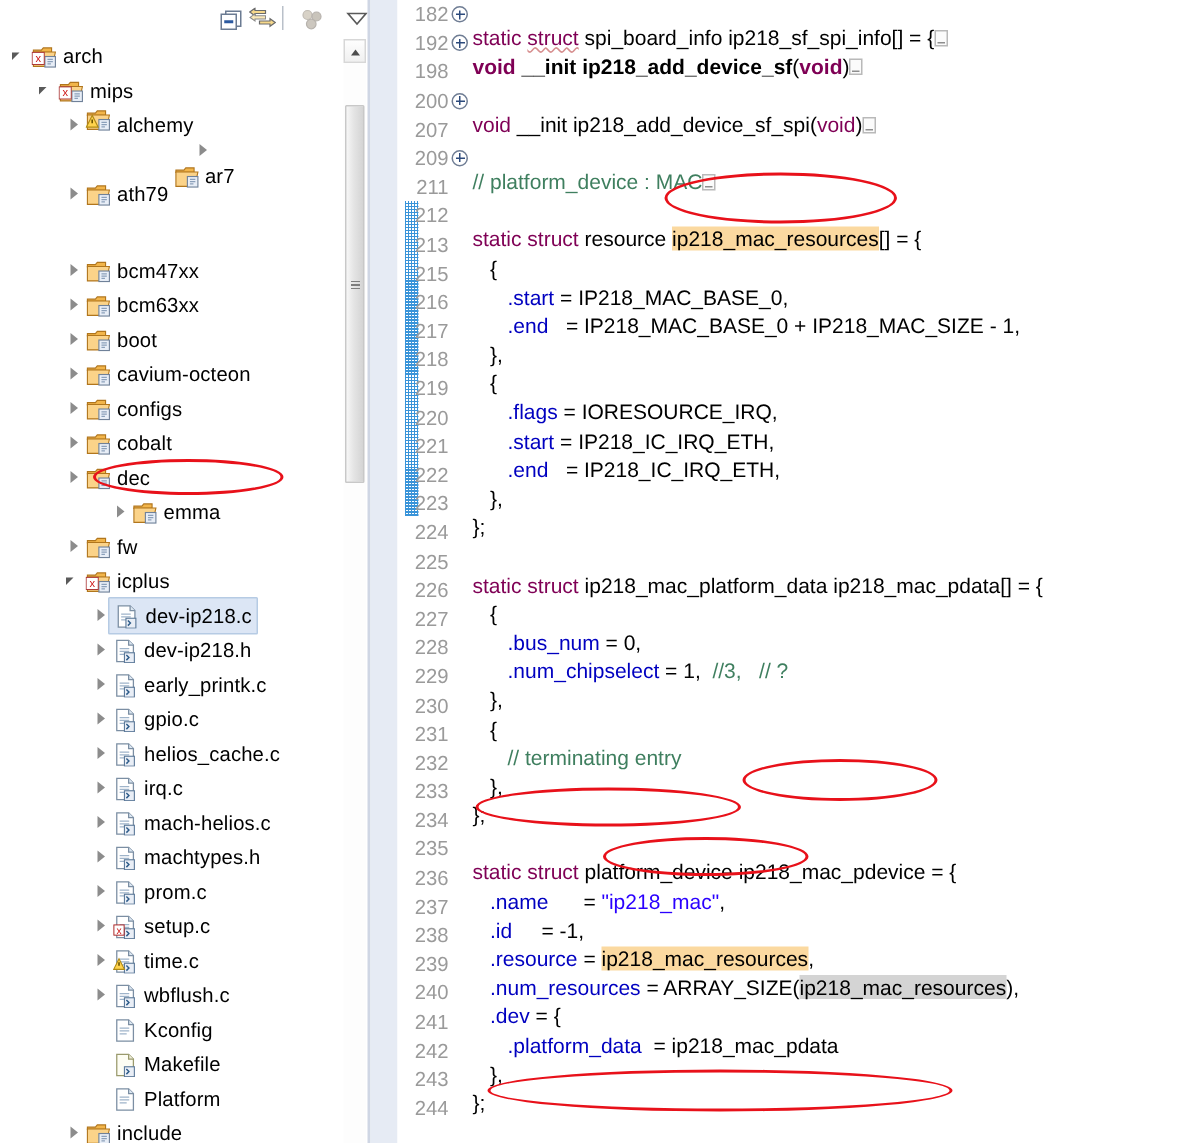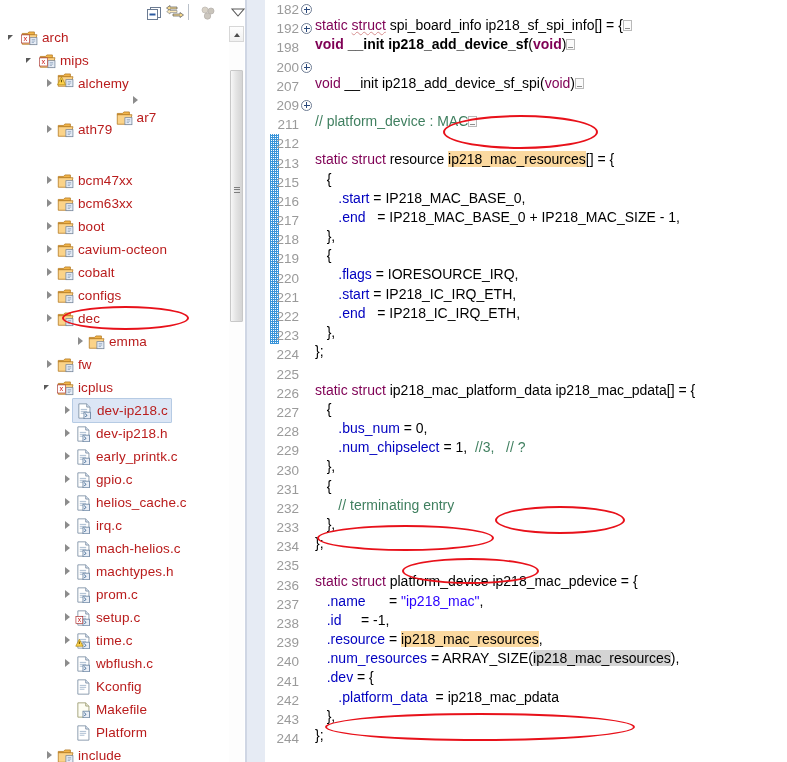--- a/index.html
+++ b/index.html
@@ -49,21 +49,21 @@
     border-bottom:4.5px solid transparent;
     border-left-color:#8c8c8c;
   }
   .arrow.open::before{
     content:"";position:absolute;left:0px;top:3px;
     width:0;height:0;
     border-top:5px solid #5a5a5a;
     border-right:5px solid transparent;
   }
   .ico{width:17px;height:16px;flex:0 0 17px;margin-right:4px;position:relative;}
-  .lbl{font-size:13.5px;color:#b91c1c;letter-spacing:0.1px;}
+  .lbl{font-size:13.5px;color:#000000;letter-spacing:0.1px;}
 
   
   .ellipse{
     position:absolute;border:2.5px solid #e8111a;border-radius:50%/50%;
     pointer-events:none;box-sizing:border-box;
   }
 
   
   .sel-box{
     background:#dce6f5;border:1px solid #b6cbe4;border-radius:1px;
@@ -330,34 +330,34 @@
         <div class="row" style="padding-left: 44px;">
           <span class="arrow closed"></span>
           <span style="display: flex; align-items: center;">
             <span class="ico"><svg width="17" height="16" viewBox="0 0 16 15">
     <path d="M1 4 L6 4 L7.5 2.2 L13 2.2 L13 4" fill="none"></path>
     <path d="M1.2 3.2 L6.2 3.2 L7.4 1.8 L12.6 1.8 L12.6 4.6 L1.2 4.6 Z" fill="#f2b54a" stroke="#b1761d" stroke-width="0.7"></path>
     <path d="M1.2 4.4 L15 4.4 L13 13.4 L1.2 13.4 Z" fill="#fbd389" stroke="#b1761d" stroke-width="0.7"></path>
     <rect x="8.4" y="7.2" width="6.6" height="6.6" fill="#e8eef7" stroke="#6f8199" stroke-width="0.7"></rect>
     <path d="M10 9 h3.4 M10 10.4 h3.4 M10 11.8 h2.2" stroke="#8ba0ba" stroke-width="0.7"></path>
               </svg></span>
+            <span class="lbl">configs</span>
+          </span>
+        </div>
+        <div class="row" style="padding-left: 44px;">
+          <span class="arrow closed"></span>
+          <span style="display: flex; align-items: center;">
+            <span class="ico"><svg width="17" height="16" viewBox="0 0 16 15">
+    <path d="M1 4 L6 4 L7.5 2.2 L13 2.2 L13 4" fill="none"></path>
+    <path d="M1.2 3.2 L6.2 3.2 L7.4 1.8 L12.6 1.8 L12.6 4.6 L1.2 4.6 Z" fill="#f2b54a" stroke="#b1761d" stroke-width="0.7"></path>
+    <path d="M1.2 4.4 L15 4.4 L13 13.4 L1.2 13.4 Z" fill="#fbd389" stroke="#b1761d" stroke-width="0.7"></path>
+    <rect x="8.4" y="7.2" width="6.6" height="6.6" fill="#e8eef7" stroke="#6f8199" stroke-width="0.7"></rect>
+    <path d="M10 9 h3.4 M10 10.4 h3.4 M10 11.8 h2.2" stroke="#8ba0ba" stroke-width="0.7"></path>
+              </svg></span>
             <span class="lbl">cobalt</span>
-          </span>
-        </div>
-        <div class="row" style="padding-left: 44px;">
-          <span class="arrow closed"></span>
-          <span style="display: flex; align-items: center;">
-            <span class="ico"><svg width="17" height="16" viewBox="0 0 16 15">
-    <path d="M1 4 L6 4 L7.5 2.2 L13 2.2 L13 4" fill="none"></path>
-    <path d="M1.2 3.2 L6.2 3.2 L7.4 1.8 L12.6 1.8 L12.6 4.6 L1.2 4.6 Z" fill="#f2b54a" stroke="#b1761d" stroke-width="0.7"></path>
-    <path d="M1.2 4.4 L15 4.4 L13 13.4 L1.2 13.4 Z" fill="#fbd389" stroke="#b1761d" stroke-width="0.7"></path>
-    <rect x="8.4" y="7.2" width="6.6" height="6.6" fill="#e8eef7" stroke="#6f8199" stroke-width="0.7"></rect>
-    <path d="M10 9 h3.4 M10 10.4 h3.4 M10 11.8 h2.2" stroke="#8ba0ba" stroke-width="0.7"></path>
-              </svg></span>
-            <span class="lbl">configs</span>
           </span>
         </div>
         <div class="row" style="padding-left: 44px;">
           <span class="arrow closed"></span>
           <span style="display: flex; align-items: center;">
             <span class="ico"><svg width="17" height="16" viewBox="0 0 16 15">
     <path d="M1 4 L6 4 L7.5 2.2 L13 2.2 L13 4" fill="none"></path>
     <path d="M1.2 3.2 L6.2 3.2 L7.4 1.8 L12.6 1.8 L12.6 4.6 L1.2 4.6 Z" fill="#f2b54a" stroke="#b1761d" stroke-width="0.7"></path>
     <path d="M1.2 4.4 L15 4.4 L13 13.4 L1.2 13.4 Z" fill="#fbd389" stroke="#b1761d" stroke-width="0.7"></path>
     <rect x="8.4" y="7.2" width="6.6" height="6.6" fill="#e8eef7" stroke="#6f8199" stroke-width="0.7"></rect>

